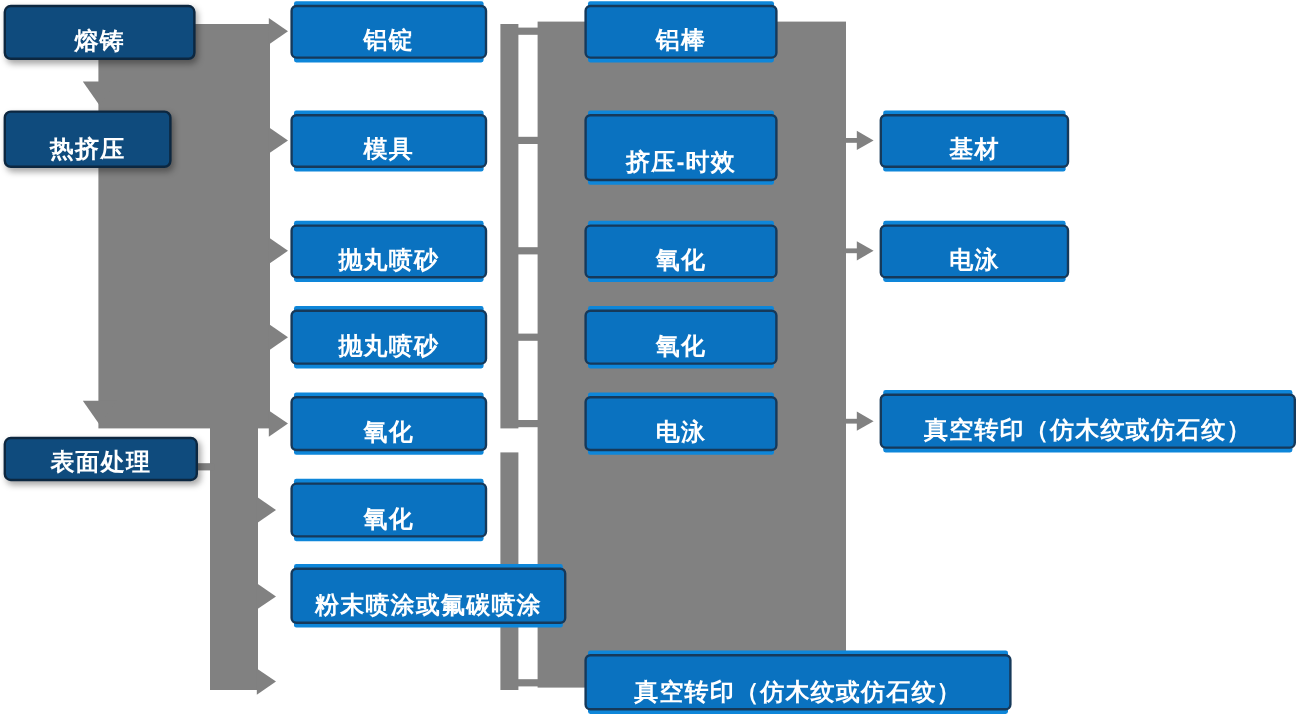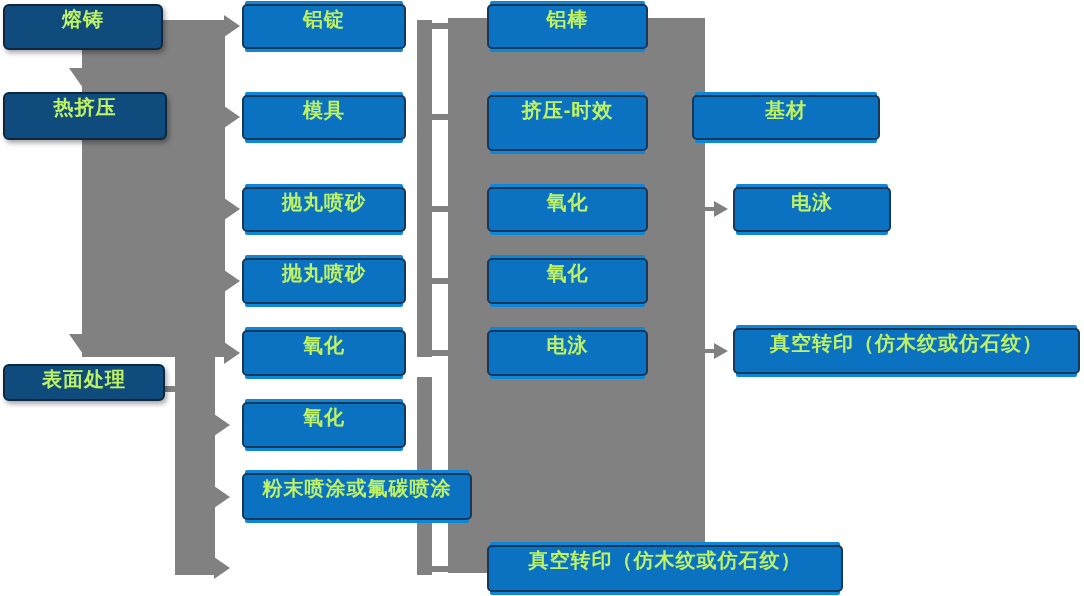--- a/index.html
+++ b/index.html
@@ -15,24 +15,24 @@
     border-left:16px solid var(--connector-gray,#818181); }
   .tri-r-sm { position:absolute; width:0; height:0;
     border-top:8px solid transparent; border-bottom:8px solid transparent;
     border-left:14px solid var(--connector-gray,#818181); }
   .tri-d { position:absolute; width:0; height:0;
     border-left:14px solid transparent; border-right:14px solid transparent;
     border-top:20px solid var(--connector-gray,#818181); }
   
   .box {
     position:absolute; box-sizing:border-box;
-    display:flex; align-items:flex-start; justify-content:center;
+    display:flex; align-items:flex-end; justify-content:center;
     background:var(--bright-box,#0a72c0);
     border:2px solid #16395a; border-radius:5px;
-    color:#bef264; font-size:20px; font-weight:600; letter-spacing:1px;
+    color:#ffffff; font-size:20px; font-weight:600; letter-spacing:1px;
     white-space:nowrap;
     box-shadow:0 -6px 0 -3px var(--accent-line,#0e86d9),
                0  6px 0 -3px var(--accent-line,#0e86d9);
   }
   .box.dark {
     background:var(--dark-box,#0f4b7d);
     border-color:#0c2740; border-radius:6px;
     box-shadow:2px 3px 5px rgba(0,0,0,0.35);
   }
 </style>
@@ -74,21 +74,21 @@
   <div class="g" style="left:703px;top:115px;width:14px;height:4px"></div>
   <div class="tri-r-sm" style="left:714px;top:109px"></div>
   <div class="g" style="left:703px;top:207px;width:14px;height:4px"></div>
   <div class="tri-r-sm" style="left:714px;top:201px"></div>
   <div class="g" style="left:703px;top:349px;width:14px;height:4px"></div>
   <div class="tri-r-sm" style="left:714px;top:343px"></div>
 
   <div class="box dark" style="left:3px;top:4px;width:160px;height:46px">
     <span>熔铸</span>
     </div>
-  <div class="box dark" style="left:3px;top:92px;width:164px;height:48px">
+  <div class="box dark" style="left:3px;top:92px;width:140px;height:48px">
     <span>热挤压</span>
     </div>
   <div class="box dark" style="left:3px;top:364px;width:162px;height:37px">
     <span>表面处理</span>
     </div>
 
   <div class="box" style="left:242px;top:95px;width:164px;height:45px">
     <span>模具</span>
     </div>
   <div class="box" style="left:242px;top:4px;width:164px;height:45px">
@@ -122,21 +122,21 @@
   <div class="box" style="left:487px;top:258px;width:161px;height:46px">
     <span>氧化</span>
     </div>
   <div class="box" style="left:487px;top:330px;width:161px;height:46px">
     <span>电泳</span>
     </div>
   <div class="box" style="left:487px;top:545px;width:356px;height:47px">
     <span>真空转印（仿木纹或仿石纹）</span>
     </div>
 
-  <div class="box" style="left:692px;top:95px;width:188px;height:45px">
+  <div class="box" style="left:733px;top:95px;width:158px;height:45px">
     <span>基材</span>
     </div>
   <div class="box" style="left:733px;top:187px;width:158px;height:45px">
     <span>电泳</span>
     </div>
   <div class="box" style="left:733px;top:328px;width:347px;height:46px">
     <span>真空转印（仿木纹或仿石纹）</span>
     </div>
 
 </div>

